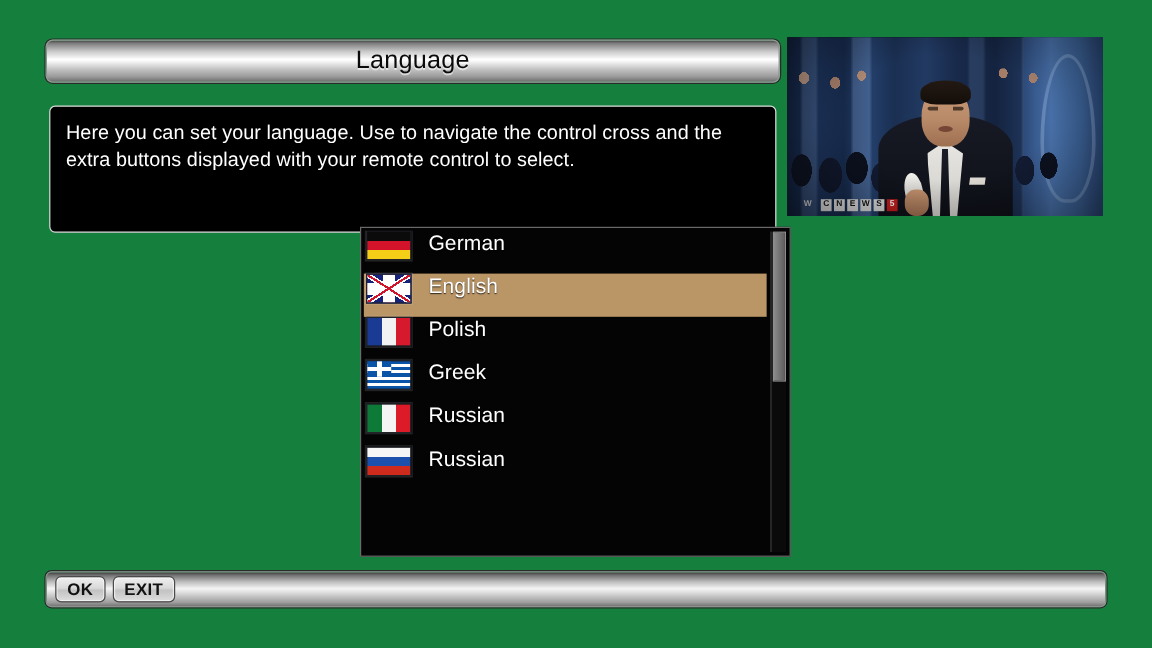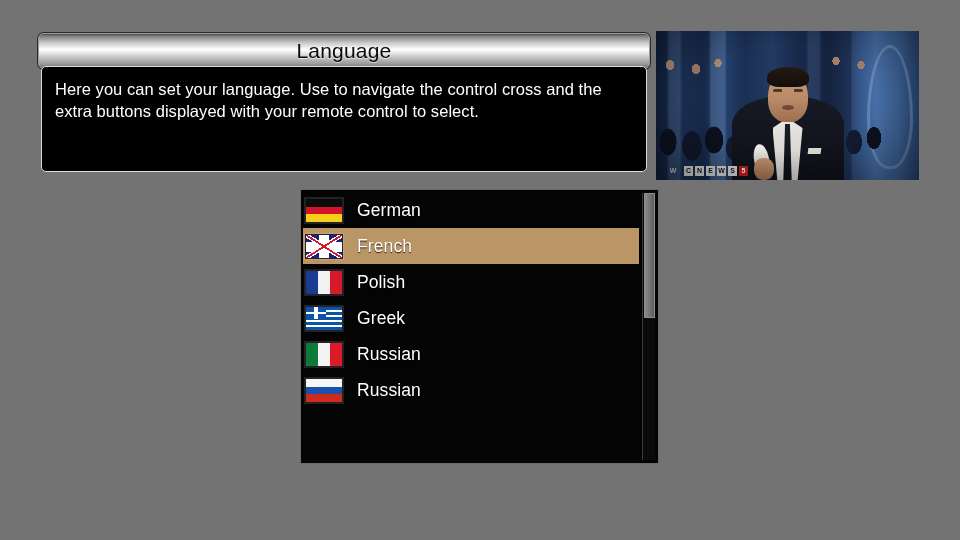--- a/index.html
+++ b/index.html
@@ -1,40 +1,40 @@
 <!DOCTYPE html>
 <html><head>
 <meta charset="utf-8">
 <style>
   * { margin:0; padding:0; box-sizing:border-box; }
   html,body{
     width:960px; height:540px; background:#000; overflow:hidden;
     font-family:"Liberation Sans", sans-serif;
   }
-  #screen{ position:relative; width:960px; height:540px; background:#737373; }
+  #screen{ position:relative; width:960px; height:540px; background:#15803d; }
 
   
   .title-bar{
     position:absolute; left:38px; top:33px; width:612px; height:36px;
     border-radius:6px;
     background:linear-gradient(to bottom,
       #4a4a4a 0%, #7d7d7d 6%, #c9c9c9 26%, #ffffff 46%,
       #f2f2f2 52%, #c2c2c2 70%, #9a9a9a 88%, #6e6e6e 100%);
     border:1px solid #9a9a9a;
     box-shadow:0 0 0 1px #2a2a2a;
     display:flex; align-items:center; justify-content:center;
   }
   .title-bar .title-text{
     font-size:21px; color:#0a0a0a; letter-spacing:.2px;
     text-shadow:0 1px 0 rgba(255,255,255,.55);
   }
 
   
   .desc-box{
-    position:absolute; left:41px; top:66px; width:606px; height:106px;
+    position:absolute; left:41px; top:88px; width:606px; height:106px;
     background:#000; border:1px solid #dcdcdc; border-radius:5px;
     padding:11px 13px 0 13px;
   }
   .desc-text{
     color:#fff; font-size:16.5px; line-height:1.34; letter-spacing:.05px;
   }
 
   
   .video-frame{
     position:absolute; left:656px; top:31px; width:263px; height:149px;
@@ -173,21 +173,21 @@
   
   .list-panel{
     position:absolute; left:300px; top:189px; width:359px; height:275px;
     background:#040404; border:1px solid #6a6a6a;
   }
   .list-inner{
     position:absolute; left:2px; top:2px; right:19px; bottom:2px;
     overflow:hidden;
   }
   .lang-row{
-    display:flex; align-items:center; height:36px; padding-left:2px;
+    display:flex; height:36px; padding-left:2px;
   }
   .lang-row.selected{ background:#ba9667; }
   .flag{
     width:38px; height:25px; margin-right:14px; flex:0 0 auto;
     border:1px solid #22242a; position:relative; overflow:hidden;
     box-shadow:0 0 0 1px rgba(255,255,255,.12);
   }
   .lang-label{
     color:#ffffff; font-size:17.5px; letter-spacing:.1px;
     text-shadow:0 1px 1px rgba(0,0,0,.8);
@@ -312,21 +312,21 @@
   <div class="list-panel">
     <div class="list-inner">
 
       <div class="lang-row">
         <span class="flag f-german"></span>
         <span class="lang-label">German</span>
       </div>
 
       <div class="lang-row selected">
         <span class="flag f-uk"></span>
-        <span class="lang-label">French</span>
+        <span class="lang-label">English</span>
       </div>
 
       <div class="lang-row">
         <span class="flag f-french"></span>
         <span class="lang-label">Polish</span>
       </div>
 
       <div class="lang-row">
         <span class="flag f-greek"></span>
         <span class="lang-label">Greek</span>
@@ -343,14 +343,18 @@
         <span class="lang-label">Russian</span>
       </div>
 
     </div>
 
     <div class="scroll-track">
       <div class="scroll-thumb" id="scrollThumb" style="height: 47%;"></div>
     </div>
   </div>
 
+  <div class="bottom-bar">
+    <div class="bbtn">OK</div>
+    <div class="bbtn">EXIT</div>
+  </div>
 
 </div>
 
 </body></html>

